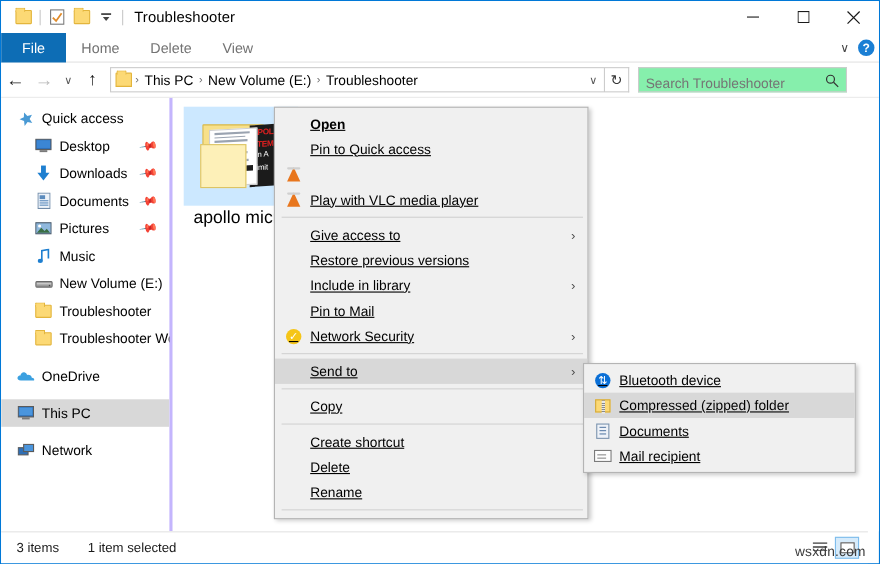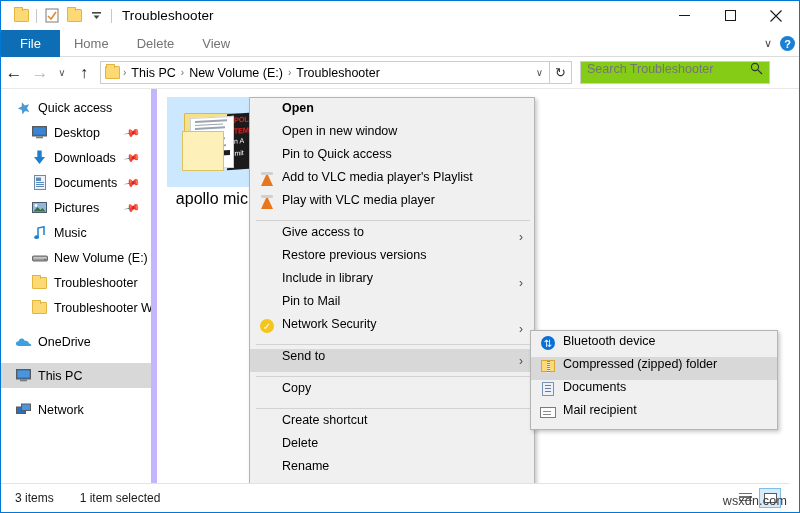--- a/index.html
+++ b/index.html
@@ -120,42 +120,42 @@
   .crumb-sep { color: #6b6b6b; font-size: 10px; padding: 0 1px; }
   .addr-chev { margin-left:auto; color:#555; font-size: 10px; padding: 0 6px;}
   .refresh-btn {
     width: 22px; height: 23px; border: 1px solid #cccccc;
     border-left: none; background: #fff;
     display: flex; align-items: center; justify-content: center;
     color: #333; font-size: 13px;
   }
   .searchbox {
     width: 190px; height: 23px;
-    border: 1px solid #cccccc; background: #84cc16;
-    display: flex; align-items: flex-start;
+    border: 1px solid #cccccc; background: #86efac;
+    display: flex; align-items: flex-end;
     margin-left: 8px; padding: 0 6px;
   }
   .searchbox input {
     border: none; outline: none; flex: 1;
     font-family: "Liberation Sans", sans-serif;
     font-size: 12.5px; color: #3c3c3c;
     background: transparent;
   }
   .search-icon { color: #333; font-size: 12px; }
 
   
   .body {
     position: absolute; left: 0; top: 88px;
     width: 798px; height: 394px;
     display: flex;
   }
   .sidebar {
     width: 156px; height: 394px;
     background: #ffffff;
-    border-right: 6px solid #c4b5fd;
+    border-right: 3px solid #c4b5fd;
     padding-top: 6px;
     overflow: hidden;
   }
   .nav-item {
     height: 25px; display: flex; align-items: center;
     font-size: 12.5px; color: #000;
     padding-left: 18px; position: relative;
     white-space: nowrap;
   }
   .nav-item.root { padding-left: 14px; }
@@ -247,24 +247,25 @@
     position: absolute;
     left: 248px; top: 96px;
     width: 286px;
     background: #f0f0f0;
     border: 1px solid #b4b4b4;
     box-shadow: 2px 2px 4px rgba(0,0,0,0.22);
     padding: 3px 0 3px 0;
     z-index: 40;
   }
   .mi {
-    height: 23px; display: flex; align-items: flex-start;
+    height: 23px; display: flex; align-items: center;
     font-size: 12.5px; color: #000;
     padding-left: 8px; position: relative;
     white-space: nowrap;
+    text-decoration: underline;
   }
   .mi.bold { font-weight: bold; }
   .mi.hl { background: #d8d8d8; }
   .mi-ico {
     width: 18px; height: 18px; margin-right: 6px;
     display: inline-flex; align-items: center; justify-content: center;
     flex: 0 0 auto;
   }
   .mi-label { padding-left: 0px; }
   .mi.noicon .mi-label { padding-left: 24px; }
@@ -645,30 +646,26 @@
       </div>
     </div>
   </div>
 
   <div class="ctxmenu">
 
     <div class="mi bold noicon">
       <span class="mi-label">Open</span>
     </div>
     <div class="mi noicon">
-      <span class="mi-label">Open in new window</span>
-    </div>
-    <div class="mi noicon">
       <span class="mi-label">Pin to Quick access</span>
     </div>
     <div class="mi">
       <span class="mi-ico">
           <span class="vlc-cone"></span>
         </span>
-      <span class="mi-label">Add to VLC media player's Playlist</span>
     </div>
     <div class="mi">
       <span class="mi-ico">
           <span class="vlc-cone"></span>
         </span>
       <span class="mi-label">Play with VLC media player</span>
     </div>
 
     <div class="msep"></div>
 

